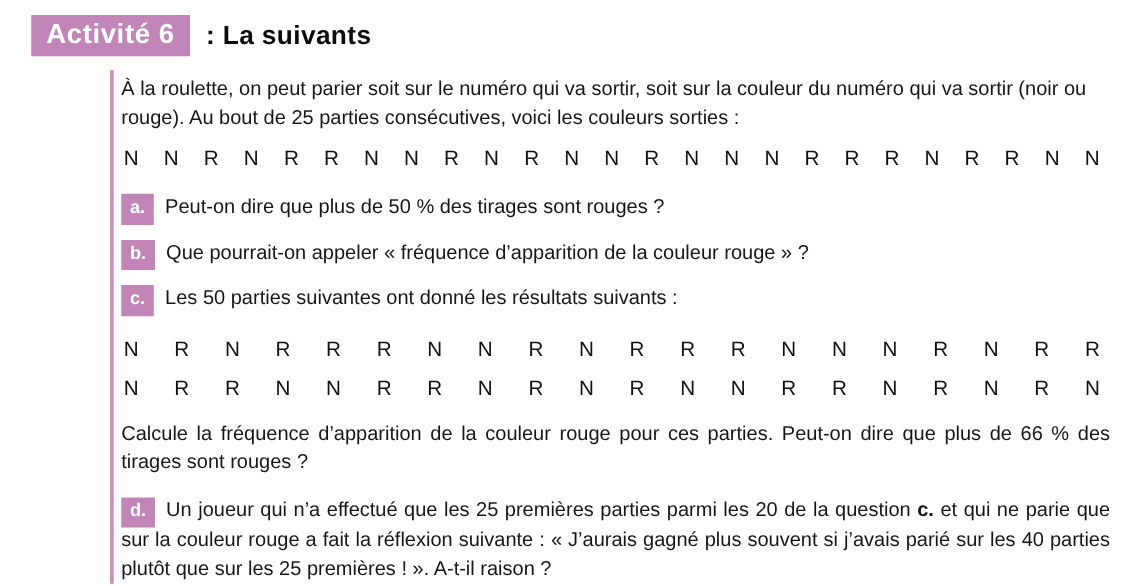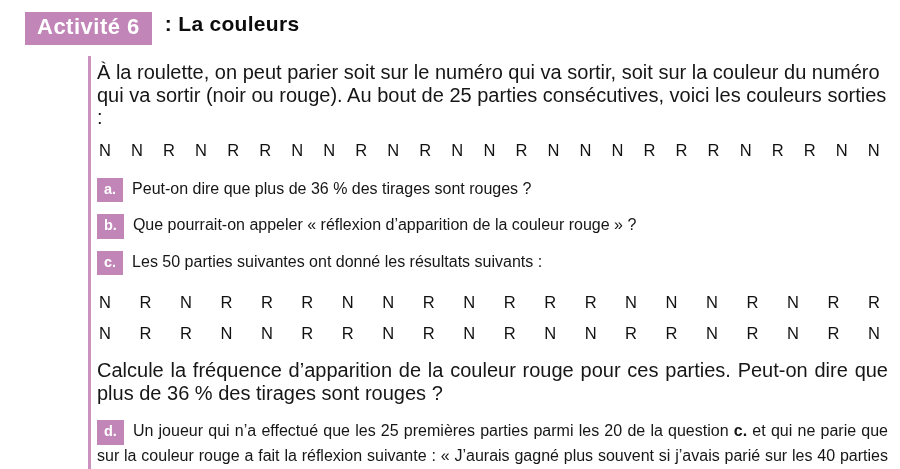--- a/index.html
+++ b/index.html
@@ -5,38 +5,38 @@
   * { box-sizing: border-box; }
   html, body { margin: 0; padding: 0; }
   body {
     width: 900px; height: 469px;
     background: #ffffff;
     font-family: "Liberation Sans", sans-serif;
     color: #161616;
   }
   .page { position: relative; width: 900px; height: 469px; overflow: hidden; }
 
-  .header { display: flex; gap: 13px; padding: 12px 0 0 25px; }
+  .header { display: flex; align-items: center; gap: 13px; padding: 12px 0 0 25px; }
   .badge-title {
     background: #c285b8; color: #ffffff;
     font-weight: bold; font-size: 22px;
     padding: 2px 12px 5px 12px;
     letter-spacing: 0.5px;
   }
   .page-title { font-weight: bold; font-size: 21px; color: #0c0c0c; letter-spacing: 0.3px; }
 
   .content {
     margin: 11px 0 0 88px;
     border-left: 3px solid #cb92c0;
     padding: 1px 12px 0 6px;
     width: 812px;
   }
 
   p.bodytext {
-    font-size: 20px; line-height: 22.5px;
+    font-size: 16px; line-height: 22.5px;
     margin: 4px 0 6px 0;
   }
   p.justified { text-align: justify; }
 
   .seq {
     display: flex; justify-content: space-between;
     font-size: 16.5px; font-weight: 400;
     padding: 6px 8px 6px 2px;
     color: #111111;
   }
@@ -54,21 +54,21 @@
   .question.block { text-align: justify; margin-bottom: 0; }
   .bold { font-weight: bold; }
 </style>
 </head>
 <body>
 
 <div class="page">
 
   <div class="header">
     <span class="badge-title">Activité 6</span>
-    <span class="page-title">: La couleurs</span>
+    <span class="page-title">: La suivants</span>
   </div>
 
   <div class="content">
 
     <p class="bodytext">À la roulette, on peut parier soit sur le numéro qui va sortir, soit sur la couleur du numéro qui va sortir (noir ou rouge). Au bout de 25 parties consécutives, voici les couleurs sorties :</p>
 
     <div class="seq">
         <span class="seq-letter">N</span>
         <span class="seq-letter">N</span>
         <span class="seq-letter">R</span>
@@ -90,25 +90,25 @@
         <span class="seq-letter">R</span>
         <span class="seq-letter">R</span>
         <span class="seq-letter">N</span>
         <span class="seq-letter">R</span>
         <span class="seq-letter">R</span>
         <span class="seq-letter">N</span>
         <span class="seq-letter">N</span>
       </div>
 
     <div class="question">
-      <span class="qbadge">a.</span><span>Peut-on dire que plus de 36 % des tirages sont rouges ?</span>
+      <span class="qbadge">a.</span><span>Peut-on dire que plus de 50 % des tirages sont rouges ?</span>
     </div>
 
     <div class="question">
-      <span class="qbadge">b.</span><span>Que pourrait-on appeler « réflexion d’apparition de la couleur rouge » ?</span>
+      <span class="qbadge">b.</span><span>Que pourrait-on appeler « fréquence d’apparition de la couleur rouge » ?</span>
     </div>
 
     <div class="question">
       <span class="qbadge">c.</span><span>Les 50 parties suivantes ont donné les résultats suivants :</span>
     </div>
 
     <div class="seq">
         <span class="seq-letter">N</span>
         <span class="seq-letter">R</span>
         <span class="seq-letter">N</span>
@@ -146,20 +146,20 @@
         <span class="seq-letter">N</span>
         <span class="seq-letter">R</span>
         <span class="seq-letter">R</span>
         <span class="seq-letter">N</span>
         <span class="seq-letter">R</span>
         <span class="seq-letter">N</span>
         <span class="seq-letter">R</span>
         <span class="seq-letter">N</span>
       </div>
 
-    <p class="bodytext justified" style="margin-top:10px;">Calcule la fréquence d’apparition de la couleur rouge pour ces parties. Peut-on dire que plus de 36 % des tirages sont rouges ?</p>
+    <p class="bodytext justified" style="margin-top:10px;">Calcule la fréquence d’apparition de la couleur rouge pour ces parties. Peut-on dire que plus de 66 % des tirages sont rouges ?</p>
 
     <div class="question block" style="margin-top:16px;">
       <span class="qbadge">d.</span><span>Un joueur qui n’a effectué que les 25 premières parties parmi les 20 de la question </span><span class="bold">c.</span><span> et qui ne parie que sur la couleur rouge a fait la réflexion suivante : « J’aurais gagné plus souvent si j’avais parié sur les 40 parties plutôt que sur les 25 premières ! ». A-t-il raison ?</span>
     </div>
 
   </div>
 </div>
 
 </body></html>

